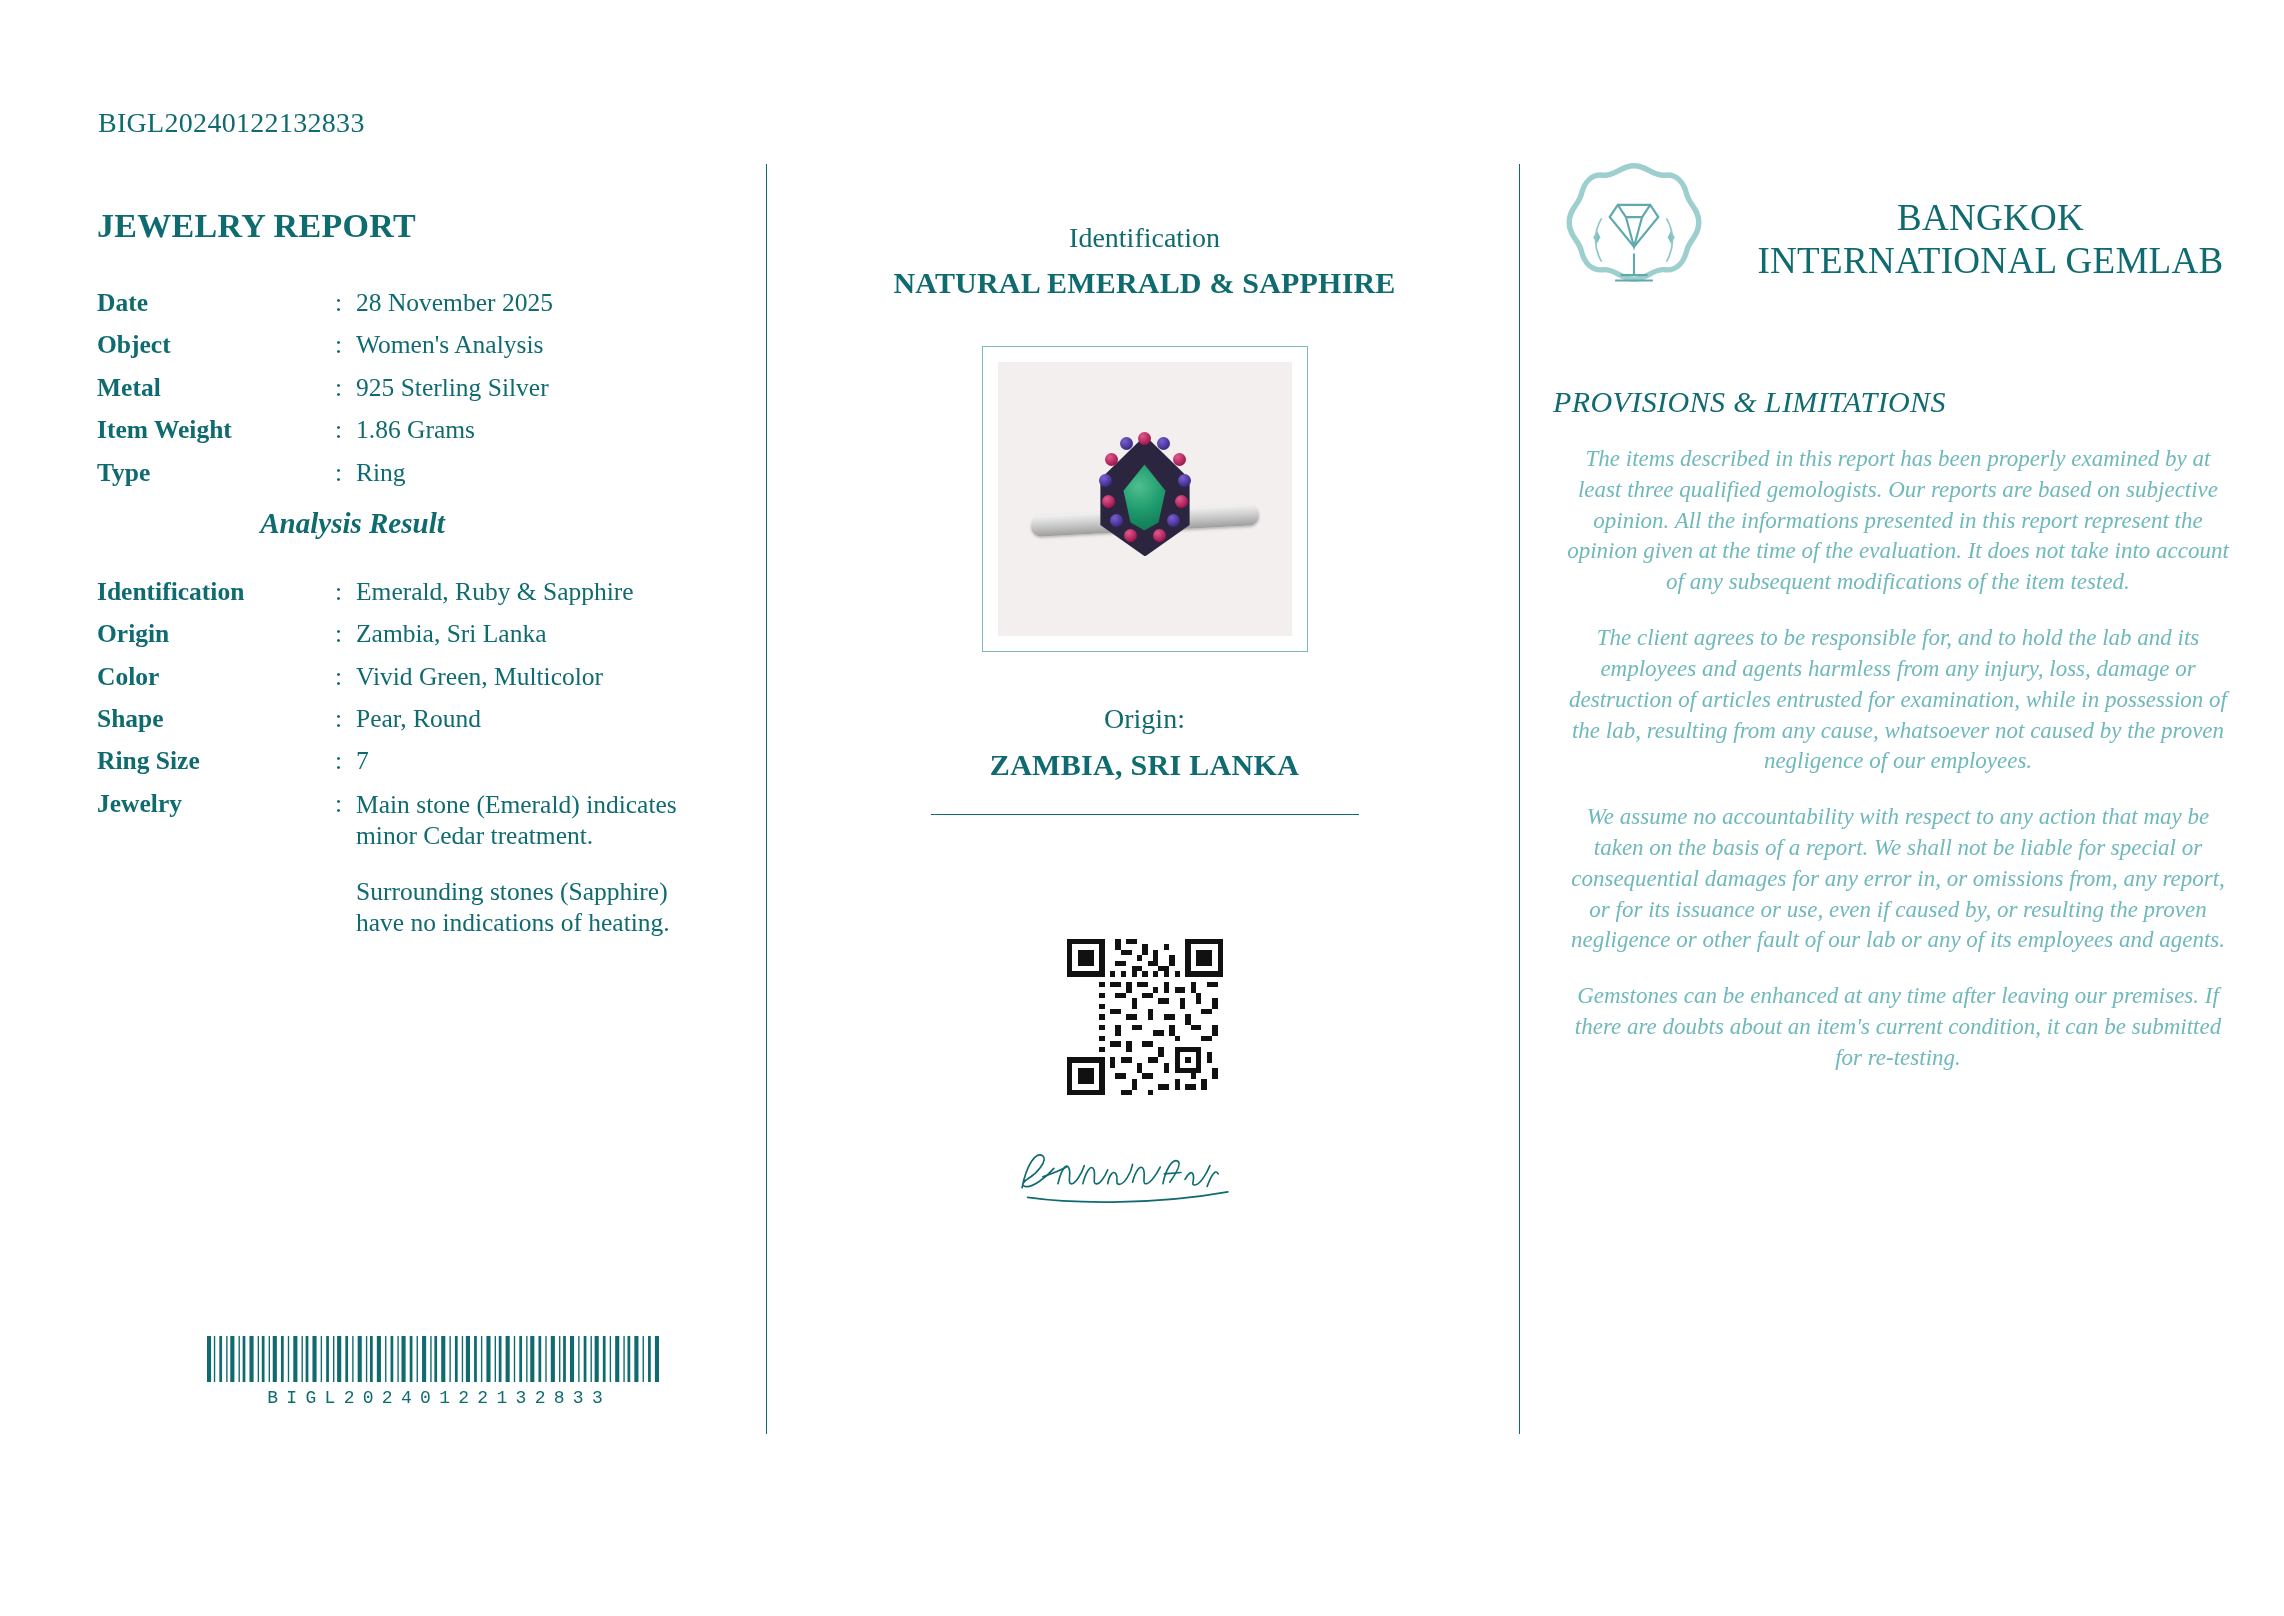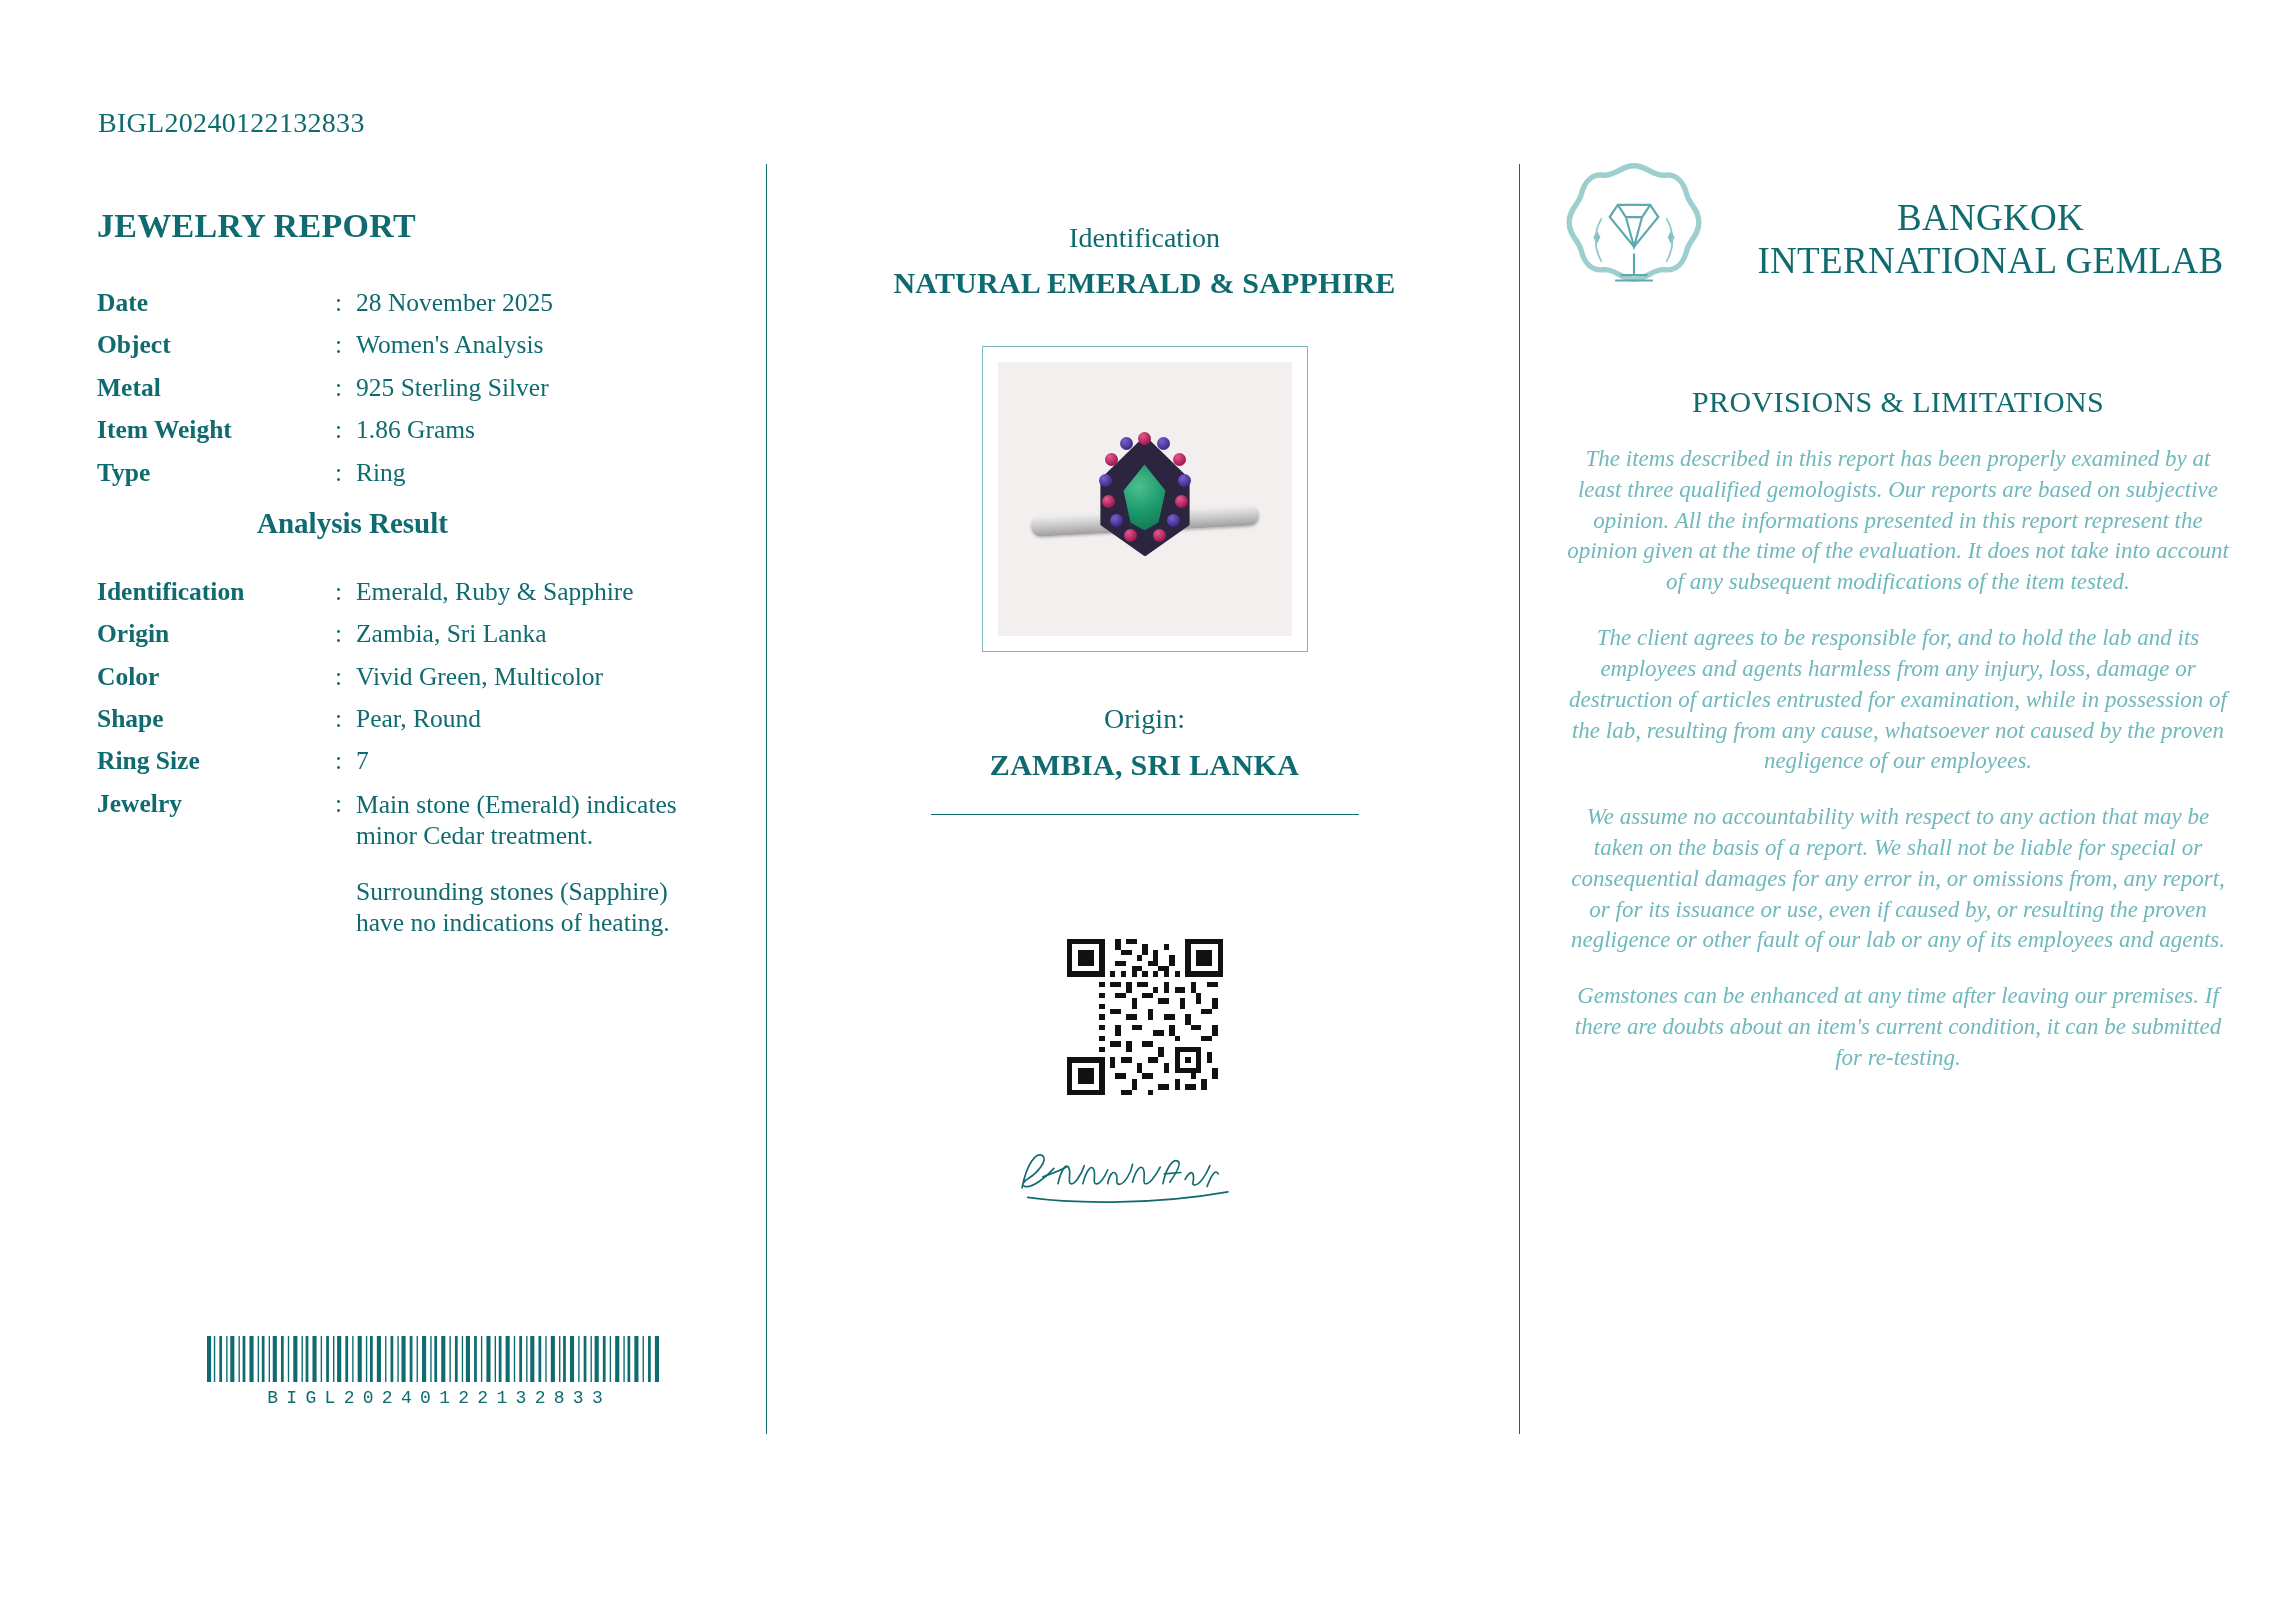--- a/index.html
+++ b/index.html
@@ -78,20 +78,21 @@
     font-size: 25.5px;
     font-family: "Liberation Serif", serif;
   }
 
   .analysis-title {
     font-size: 29px;
     font-weight: bold;
     text-align: center;
     width: 511px;
     margin: 19.3px 0 37px 0;
+    font-style: italic;
   }
 
   .spec-row.multi {
     align-items: flex-start;
   }
   .spec-value.block {
     width: 366px;
     line-height: 1.22;
   }
   .spec-value.block p {
@@ -262,25 +263,25 @@
   .brand-name {
     flex: 1;
     text-align: center;
     font-size: 37px;
     line-height: 1.16;
     letter-spacing: 0.3px;
     color: #0f6b70;
     padding-right: 7px;
   }
   .prov-title {
-    text-align: center;
     font-size: 30px;
     letter-spacing: 0.4px;
     margin: 64px 0 25px 0;
     color: #0f6b70;
+    font-style: italic;
   }
   .prov-body {
     text-align: center;
     font-style: italic;
     font-size: 23px;
     line-height: 1.34;
     color: #6fb8bc;
     padding: 0 9.7px;
   }
   .prov-body p {

